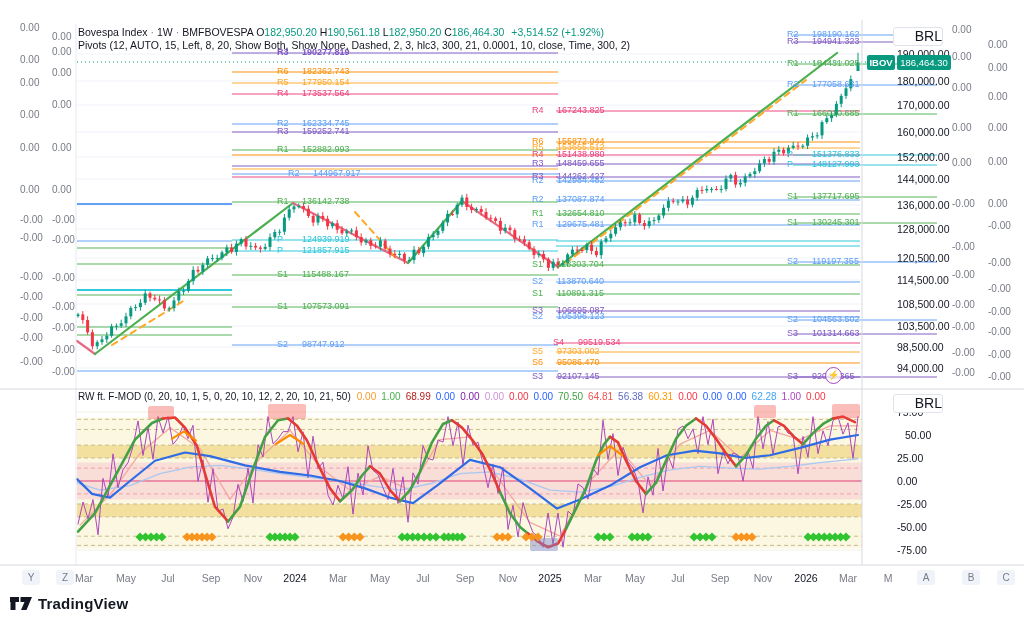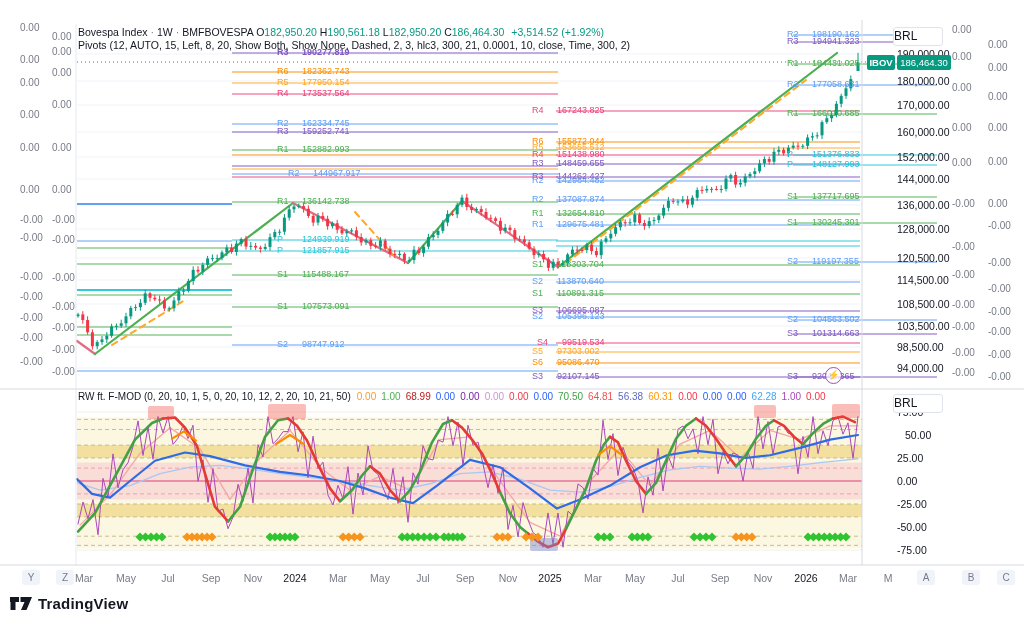--- a/index.html
+++ b/index.html
@@ -17,21 +17,21 @@
   .osc-legend .v{margin-right:5px}
   .pvl{position:absolute;font-size:9px;line-height:9px;z-index:2;white-space:nowrap;pointer-events:none}
   .pvl .l{display:inline-block;width:25px}
   .tick{position:absolute;left:897px;font-size:10.5px;color:#131722;z-index:3;white-space:nowrap}
   .ov{position:absolute;font-size:10px;color:#787b86;z-index:3;white-space:nowrap}
   .tx{position:absolute;top:572px;font-size:10.5px;color:#787b86;transform:translateX(-50%);z-index:3}
   .tx.major{color:#131722}
   .pillbtn{position:absolute;top:570px;width:18px;height:15px;background:#f0f3fa;border-radius:3px;
            color:#787b86;font-size:10px;line-height:15px;text-align:center;z-index:4}
   .brl{position:absolute;left:893px;width:48px;height:17px;background:#fff;border:1px solid #e0e3eb;
-       border-radius:3px;font-size:12px;color:#131722;text-align:left;line-height:17px;z-index:4}
+       border-radius:3px;font-size:14px;color:#131722;text-align:right;line-height:17px;z-index:4}
   .chip{position:absolute;top:55px;height:15px;background:#089981;color:#fff;z-index:5;
         font-size:9.5px;line-height:15px;text-align:center;border-radius:2px}
   .alert{position:absolute;left:825px;top:367px;width:15px;height:15px;border:1.5px solid #ab47bc;
          border-radius:50%;color:#ab47bc;font-size:9px;line-height:15px;text-align:center;z-index:4;
          background:rgba(255,255,255,.75)}
   .logo{position:absolute;left:10px;top:594px;display:flex;align-items:center;gap:6px;z-index:4}
   .logo .txt{font-size:15px;font-weight:bold;color:#131722;letter-spacing:.2px}
   svg#gfx{position:absolute;left:0;top:0;z-index:1}
 </style>
 </head>
@@ -645,21 +645,21 @@
       <div class="pvl" style="left: 532px; top: 172px; color: rgb(126, 87, 194);"><span class="l">R3</span><span>144262.427</span></div>
       <div class="pvl" style="left: 532px; top: 176px; color: rgb(91, 156, 246);"><span class="l">R2</span><span>142984.482</span></div>
       <div class="pvl" style="left: 532px; top: 195px; color: rgb(91, 156, 246);"><span class="l">R2</span><span>137087.874</span></div>
       <div class="pvl" style="left: 532px; top: 209px; color: rgb(76, 175, 80);"><span class="l">R1</span><span>132654.810</span></div>
       <div class="pvl" style="left: 532px; top: 220px; color: rgb(91, 156, 246);"><span class="l">R1</span><span>129675.481</span></div>
       <div class="pvl" style="left: 532px; top: 260px; color: rgb(76, 175, 80);"><span class="l">S1</span><span>118303.704</span></div>
       <div class="pvl" style="left: 532px; top: 277px; color: rgb(91, 156, 246);"><span class="l">S2</span><span>113870.640</span></div>
       <div class="pvl" style="left: 532px; top: 289px; color: rgb(76, 175, 80);"><span class="l">S1</span><span>110891.315</span></div>
       <div class="pvl" style="left: 532px; top: 306px; color: rgb(126, 87, 194);"><span class="l">S3</span><span>106695.087</span></div>
       <div class="pvl" style="left: 532px; top: 312px; color: rgb(91, 156, 246);"><span class="l">S2</span><span>105396.123</span></div>
-      <div class="pvl" style="left: 537px; top: 338px; color: rgb(236, 64, 122);"><span class="l">S4</span><span>99519.534</span></div>
+      <div class="pvl" style="left: 553px; top: 338px; color: rgb(236, 64, 122);"><span class="l">S4</span><span>99519.534</span></div>
       <div class="pvl" style="left: 532px; top: 347px; color: rgb(255, 167, 38);"><span class="l">S5</span><span>97303.002</span></div>
       <div class="pvl" style="left: 532px; top: 358px; color: rgb(251, 140, 0);"><span class="l">S6</span><span>95086.470</span></div>
       <div class="pvl" style="left: 532px; top: 372px; color: rgb(126, 87, 194);"><span class="l">S3</span><span>92107.145</span></div>
       <div class="pvl" style="left: 787px; top: 30px; color: rgb(91, 156, 246);"><span class="l">R2</span><span>198190.162</span></div>
       <div class="pvl" style="left: 787px; top: 37px; color: rgb(126, 87, 194);"><span class="l">R3</span><span>194941.323</span></div>
       <div class="pvl" style="left: 787px; top: 59px; color: rgb(76, 175, 80);"><span class="l">R1</span><span>184431.025</span></div>
       <div class="pvl" style="left: 787px; top: 80px; color: rgb(91, 156, 246);"><span class="l">R2</span><span>177058.631</span></div>
       <div class="pvl" style="left: 787px; top: 109px; color: rgb(76, 175, 80);"><span class="l">R1</span><span>166010.685</span></div>
       <div class="pvl" style="left: 787px; top: 150px; color: rgb(38, 198, 218);"><span class="l">P</span><span>151376.833</span></div>
       <div class="pvl" style="left: 787px; top: 160px; color: rgb(38, 198, 218);"><span class="l">P</span><span>148127.993</span></div>

